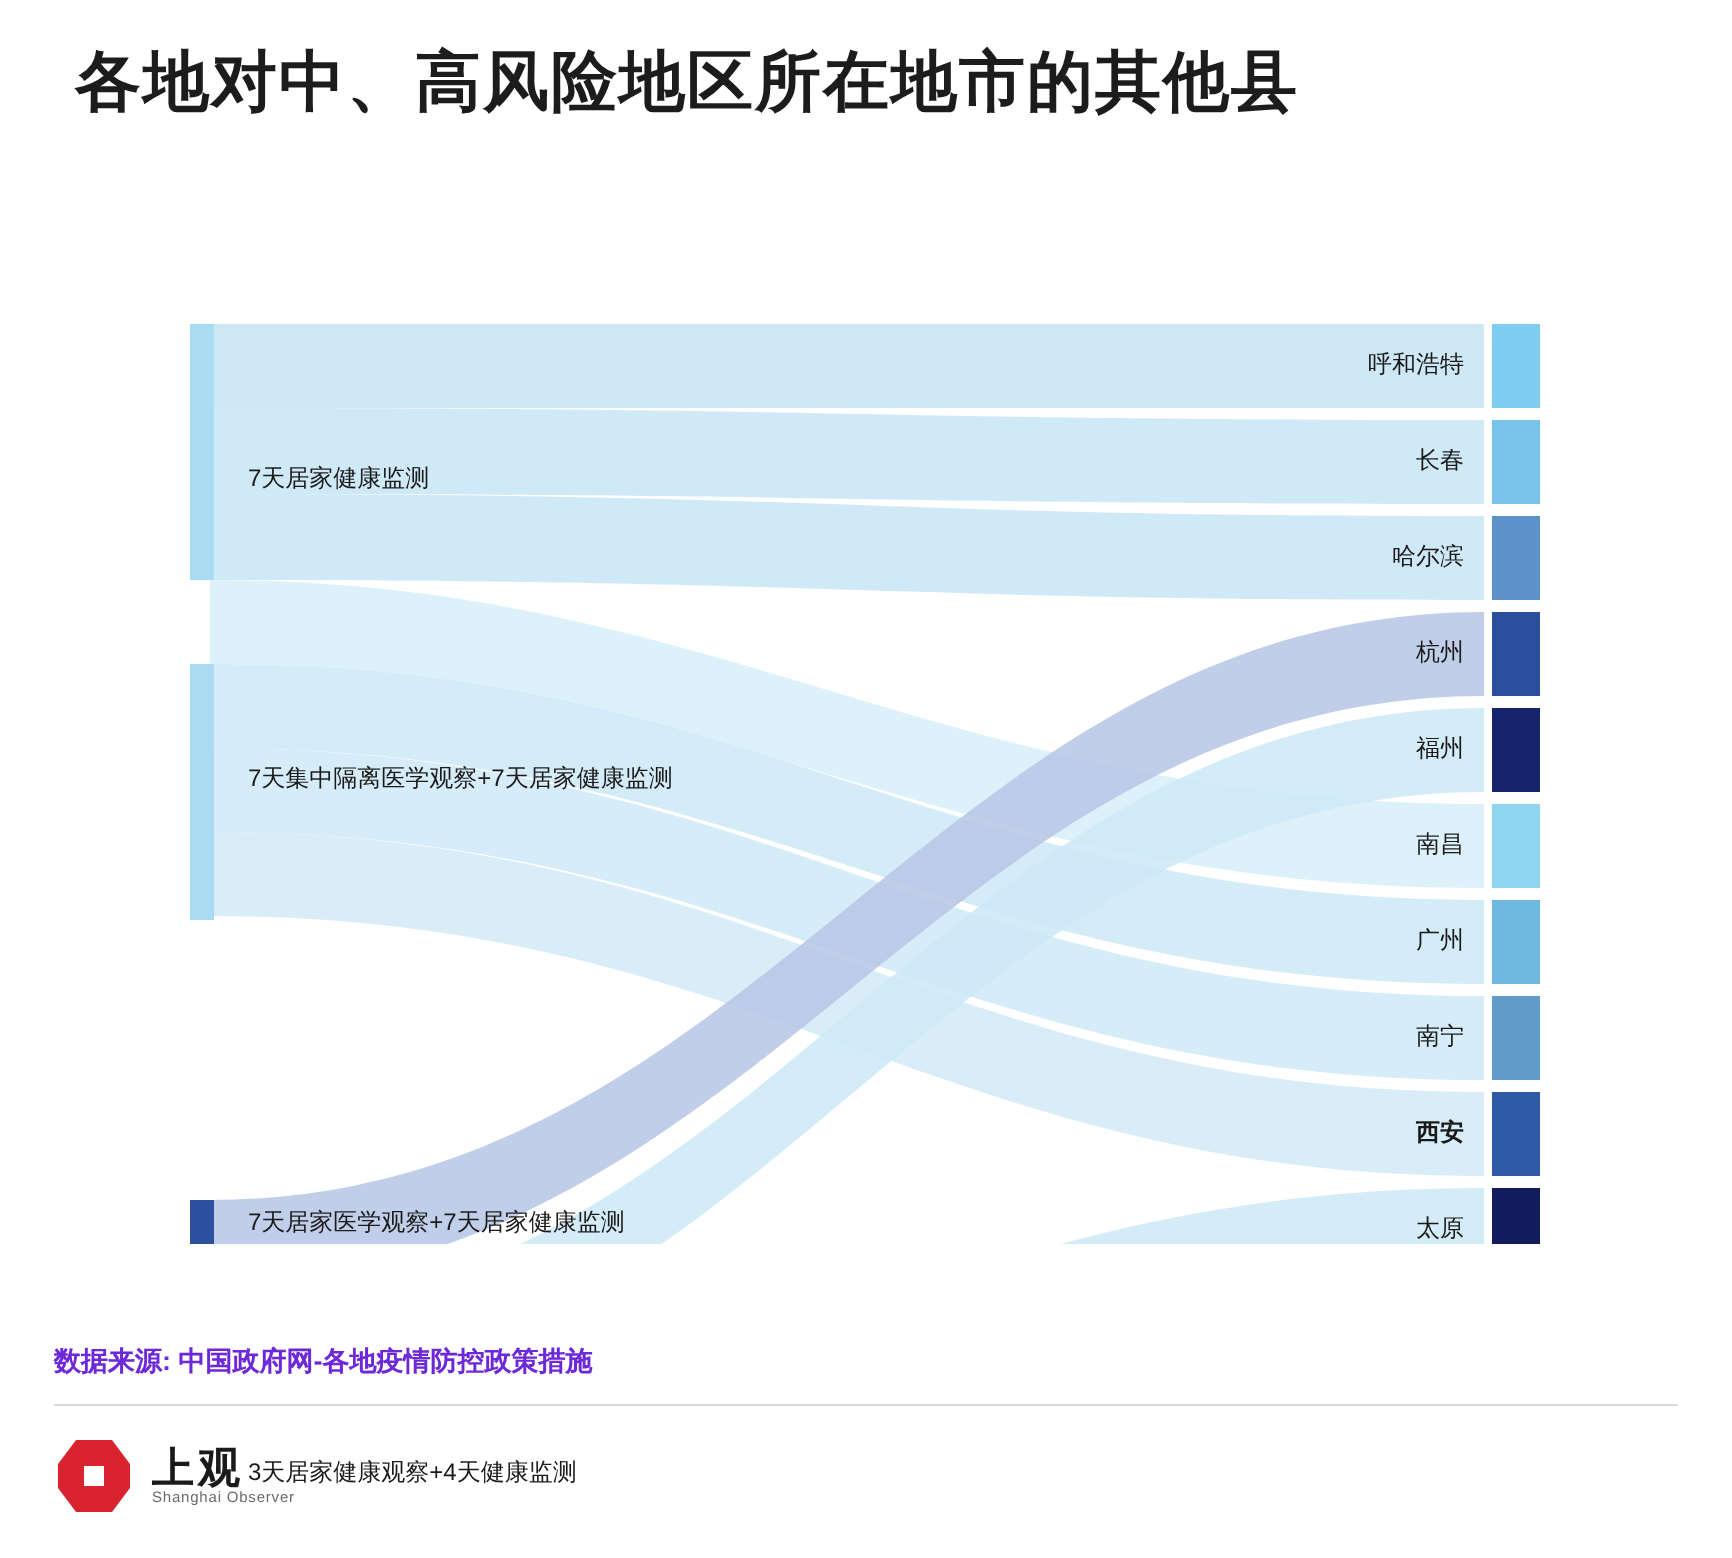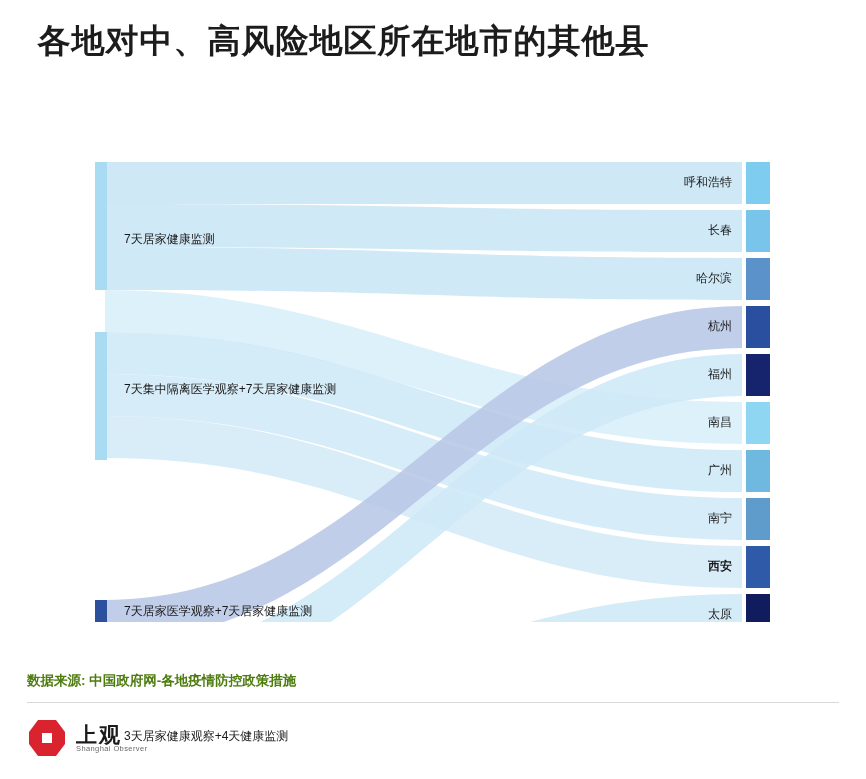--- a/index.html
+++ b/index.html
@@ -54,21 +54,21 @@
     text-align: left;
   }
   .right-label {
     text-align: right;
   }
   .source-note {
     position: absolute;
     left: 27px;
     top: 672px;
     font-size: 13.5px;
-    color: #4d7c0f;
+    color: #6d28d9;
     font-weight: bold;
   }
   .divider {
     position: absolute;
     left: 27px;
     top: 702px;
     width: 812px;
     height: 1px;
     background: #d9d9d9;
   }

